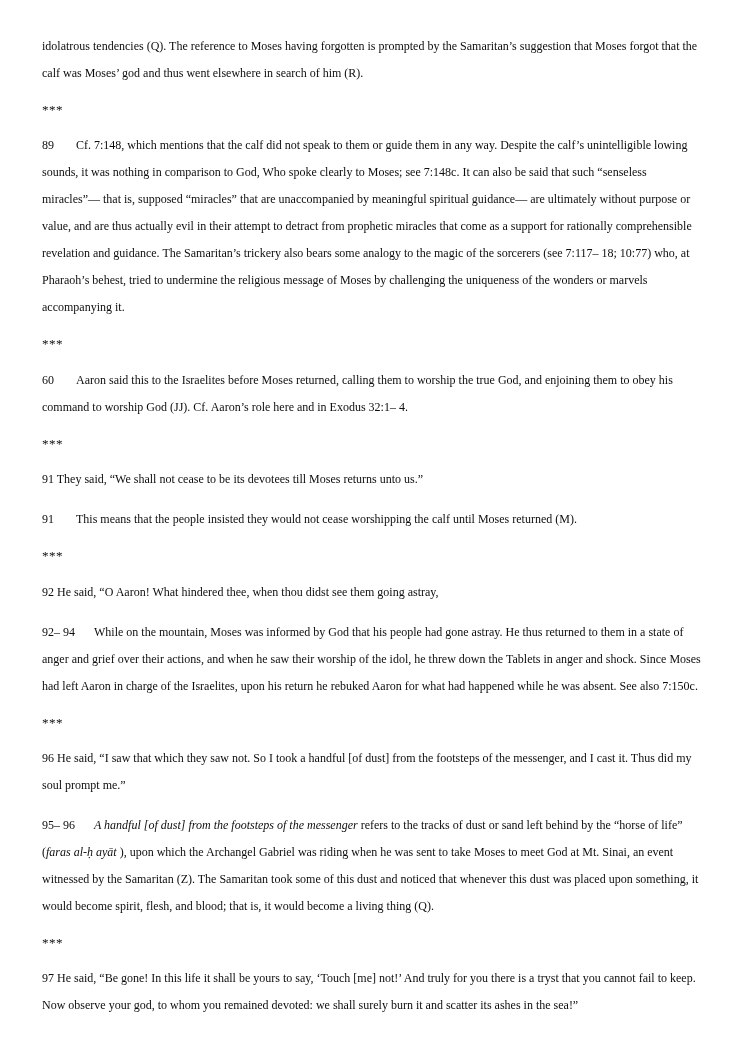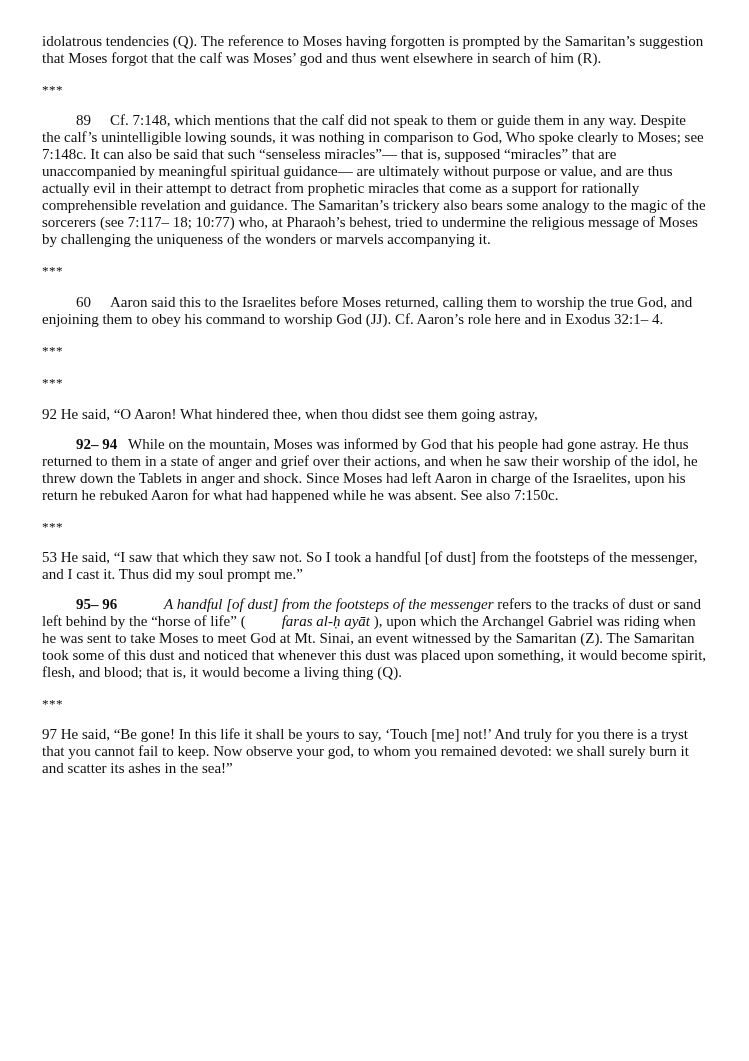--- a/index.html
+++ b/index.html
@@ -18,66 +18,65 @@
     background: #ffffff;
     overflow: hidden;
     box-sizing: border-box;
     padding: 33px 42px 0 42px;
   }
   #content {
     width: 665px;
   }
   p {
     margin: 0;
-    font-size: 15px;
-    line-height: 17px;
+    font-size: 12px;
+    line-height: 27px;
     text-align: left;
   }
   
   .verse {
     margin-bottom: 13px;
   }
   
   .commentary {
     margin-bottom: 13px;
   }
   .commentary .vnum {
     display: inline-block;
     min-width: 34px;
-    margin-left: 34px;
   }
   .commentary.wide .vnum {
     min-width: 52px;
-    font-weight: bold;
   }
   
   .sep {
     margin-bottom: 13px;
     letter-spacing: 0.5px;
     font-size: 13.1px;
     line-height: 19.4px;
   }
   i {
     font-style: italic;
-    margin-left: 36px;
   }
 </style>
 </head>
 <body>
 
 <div id="page">
   <div id="content">
       <p class="verse">idolatrous tendencies (Q). The reference to Moses having forgotten is prompted by the Samaritan’s suggestion that Moses forgot that the calf was Moses’ god and thus went elsewhere in search of him (R).</p>
       <p class="sep">***</p>
       <p class="commentary"><span class="vnum">89</span><span>Cf. 7:148, which mentions that the calf did not speak to them or guide them in any way. Despite the calf’s unintelligible lowing sounds, it was nothing in comparison to God, Who spoke clearly to Moses; see 7:148c. It can also be said that such “senseless miracles”— that is, supposed “miracles” that are unaccompanied by meaningful spiritual guidance— are ultimately without purpose or value, and are thus actually evil in their attempt to detract from prophetic miracles that come as a support for rationally comprehensible revelation and guidance. The Samaritan’s trickery also bears some analogy to the magic of the sorcerers (see 7:117– 18; 10:77) who, at Pharaoh’s behest, tried to undermine the religious message of Moses by challenging the uniqueness of the wonders or marvels accompanying it.</span></p>
       <p class="sep">***</p>
       <p class="commentary"><span class="vnum">60</span><span>Aaron said this to the Israelites before Moses returned, calling them to worship the true God, and enjoining them to obey his command to worship God (JJ). Cf. Aaron’s role here and in Exodus 32:1– 4.</span></p>
       <p class="sep">***</p>
+      <p class="verse">91 They said, “We shall not cease to be its devotees till Moses returns unto us.”</p>
+      <p class="commentary"><span class="vnum">91</span><span>This means that the people insisted they would not cease worshipping the calf until Moses returned (M).</span></p>
       <p class="sep">***</p>
       <p class="verse">92 He said, “O Aaron! What hindered thee, when thou didst see them going astray,</p>
       <p class="commentary wide"><span class="vnum">92– 94</span><span>While on the mountain, Moses was informed by God that his people had gone astray. He thus returned to them in a state of anger and grief over their actions, and when he saw their worship of the idol, he threw down the Tablets in anger and shock. Since Moses had left Aaron in charge of the Israelites, upon his return he rebuked Aaron for what had happened while he was absent. See also 7:150c.</span></p>
       <p class="sep">***</p>
-      <p class="verse">53 He said, “I saw that which they saw not. So I took a handful [of dust] from the footsteps of the messenger, and I cast it. Thus did my soul prompt me.”</p>
+      <p class="verse">96 He said, “I saw that which they saw not. So I took a handful [of dust] from the footsteps of the messenger, and I cast it. Thus did my soul prompt me.”</p>
       <p class="commentary wide"><span class="vnum">95– 96</span><i>A handful [of dust] from the footsteps of the messenger </i><span>refers to the tracks of dust or sand left behind by the “horse of life” (</span><i>faras al-ḥ ayāt</i><span> ), upon which the Archangel Gabriel was riding when he was sent to take Moses to meet God at Mt. Sinai, an event witnessed by the Samaritan (Z). The Samaritan took some of this dust and noticed that whenever this dust was placed upon something, it would become spirit, flesh, and blood; that is, it would become a living thing (Q).</span></p>
       <p class="sep">***</p>
       <p class="verse">97 He said, “Be gone! In this life it shall be yours to say, ‘Touch [me] not!’ And truly for you there is a tryst that you cannot fail to keep. Now observe your god, to whom you remained devoted: we shall surely burn it and scatter its ashes in the sea!”</p>
     </div>
 </div>
 
 </body></html>

